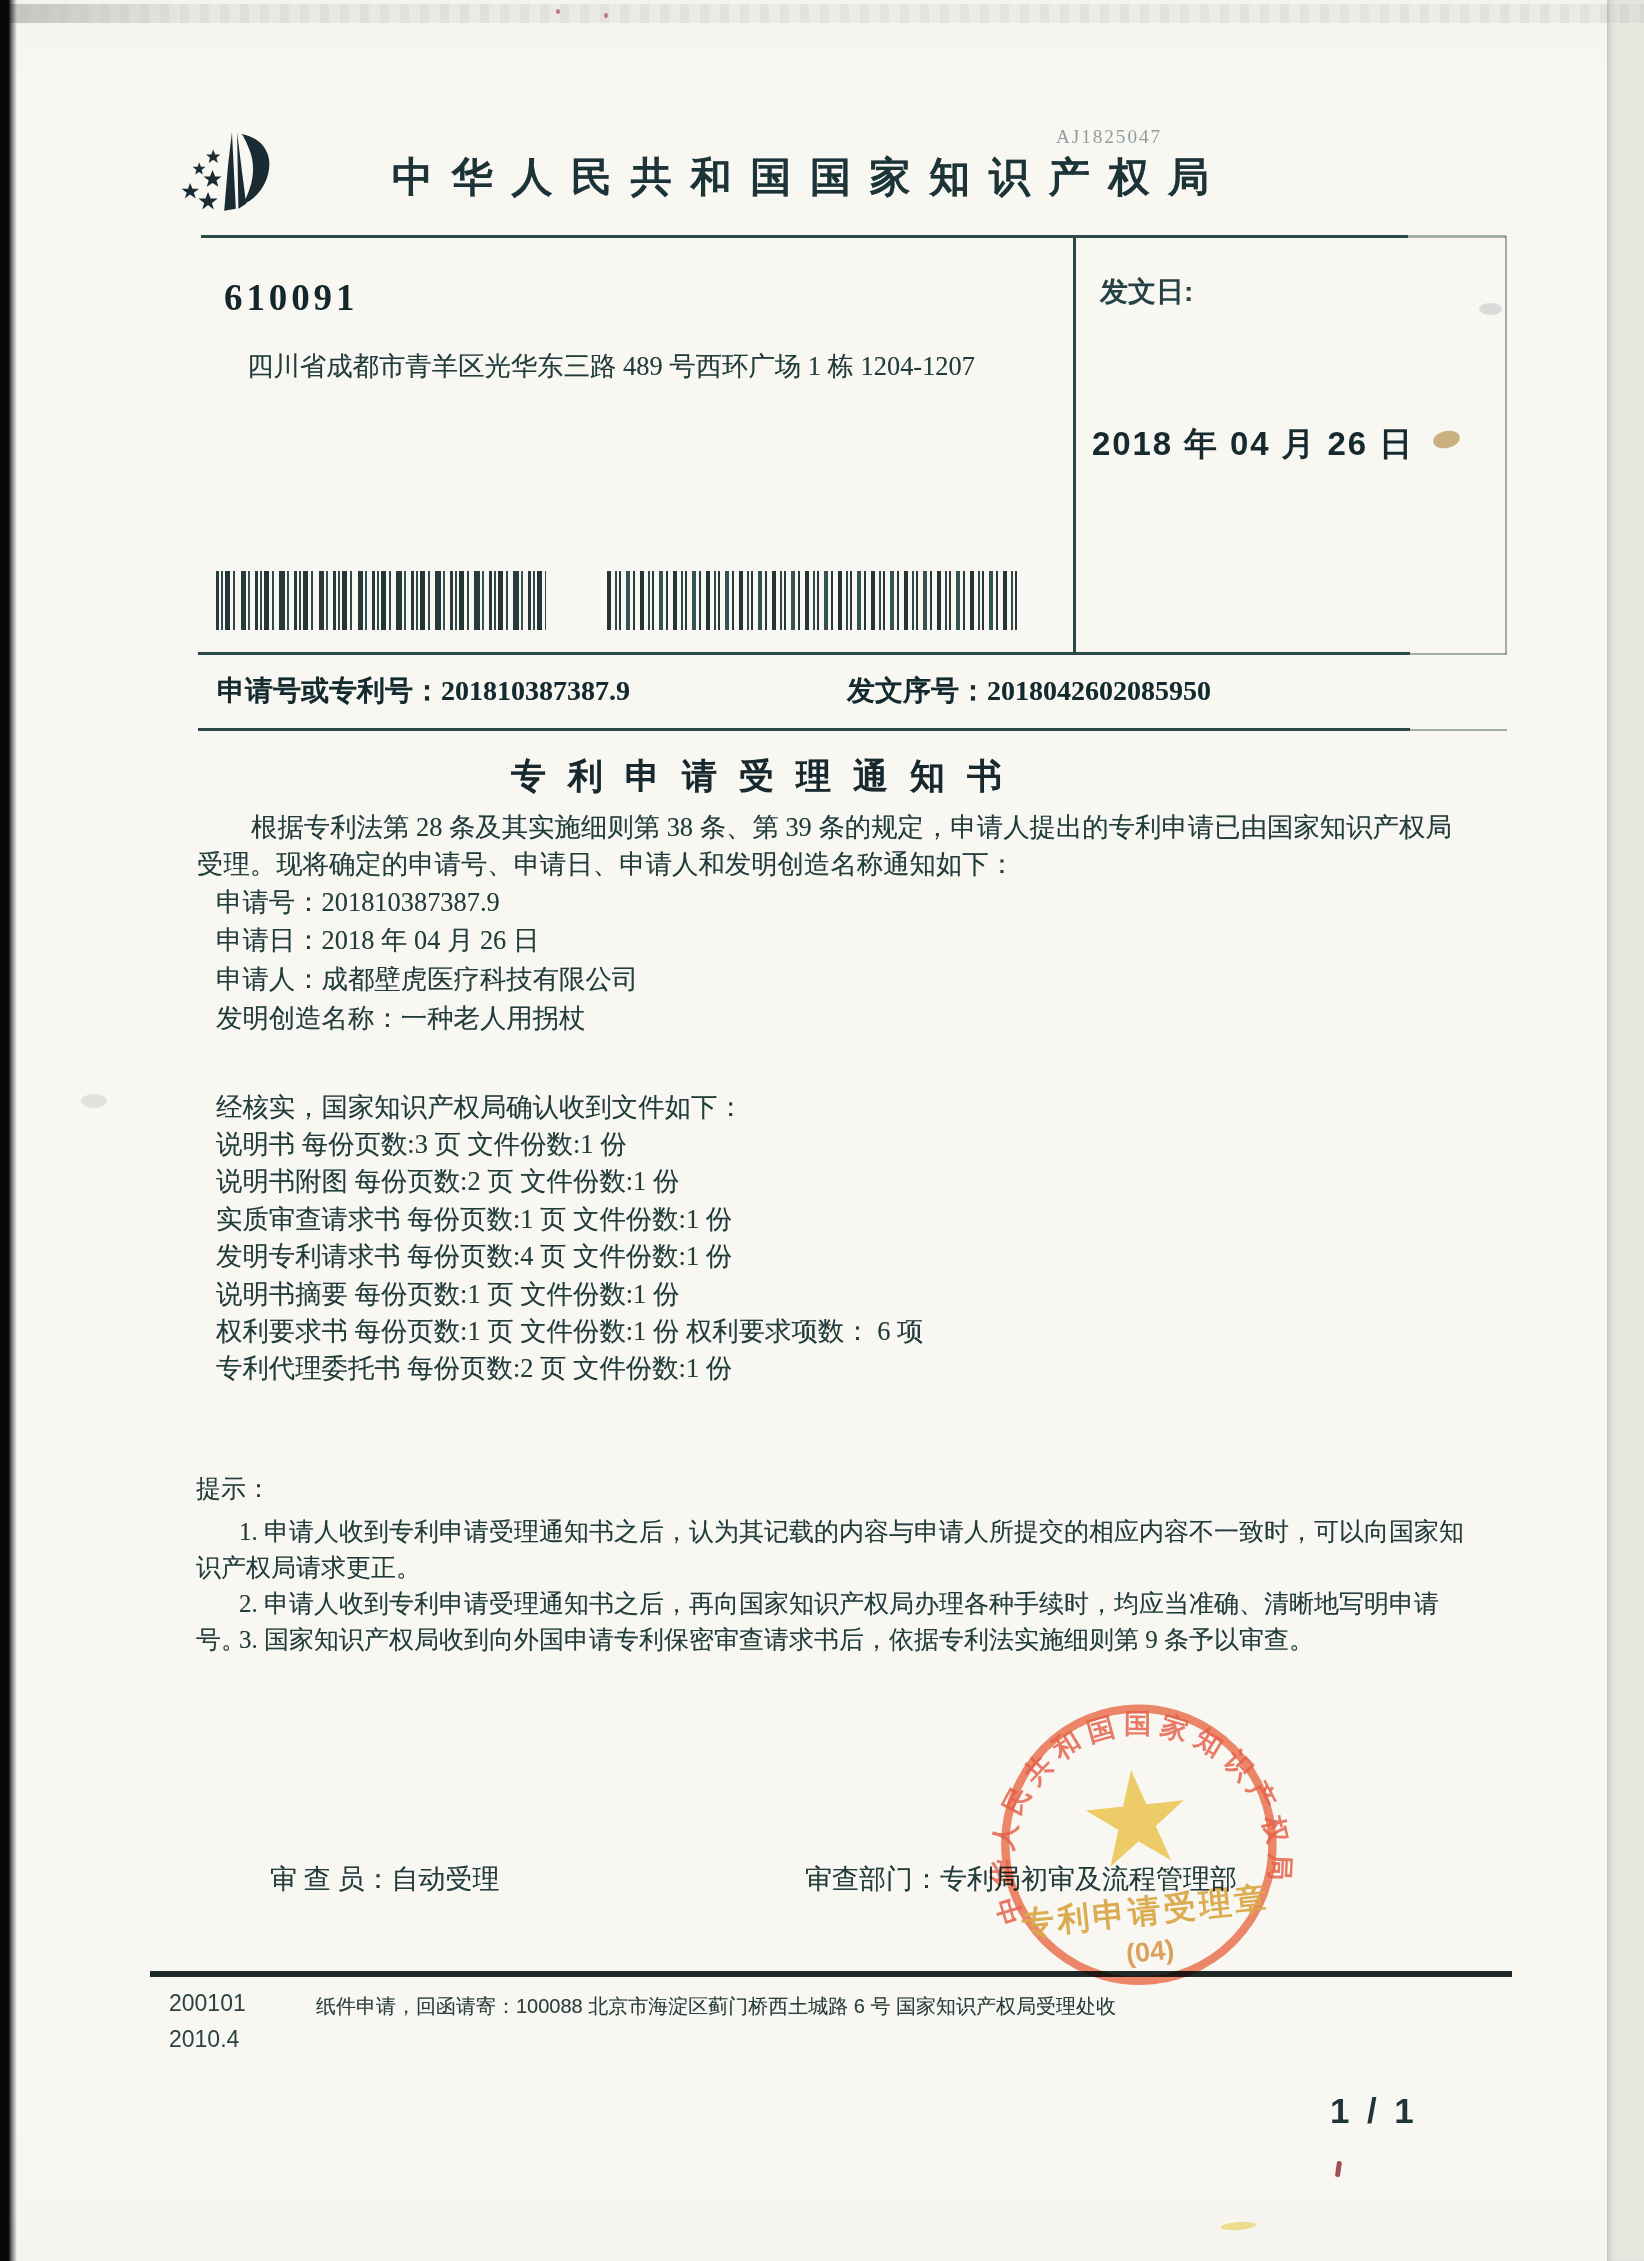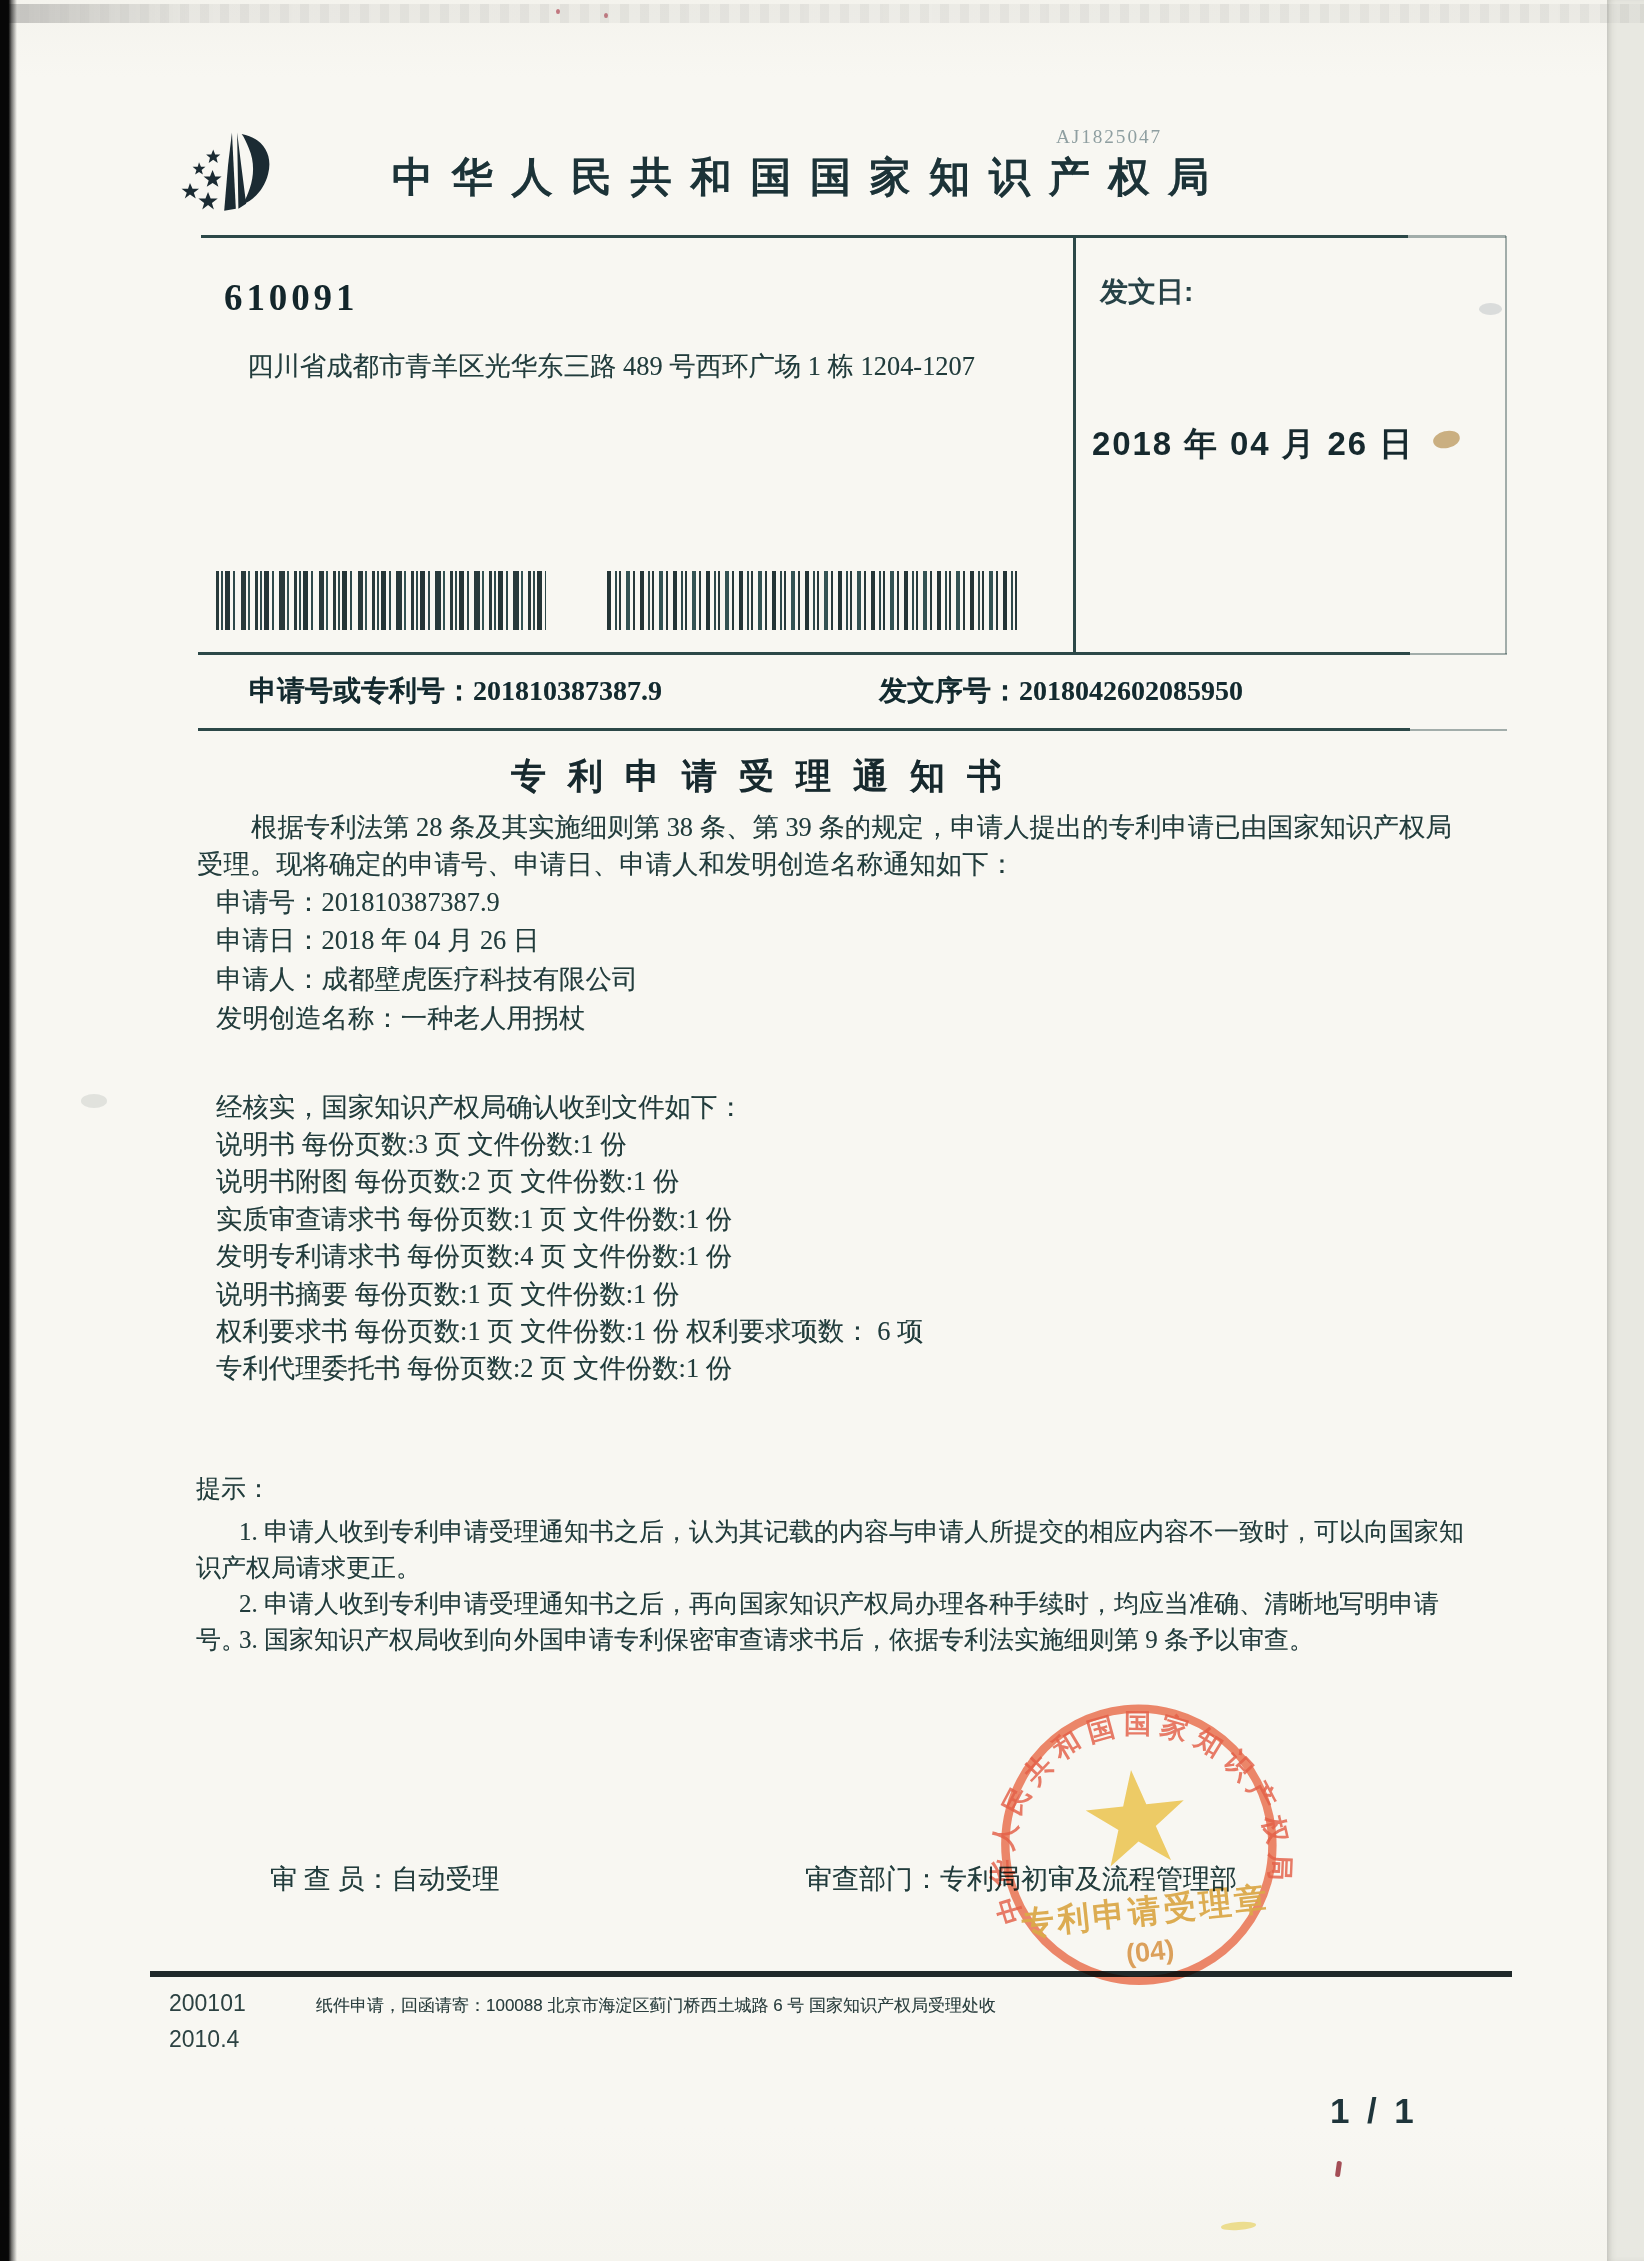--- a/index.html
+++ b/index.html
@@ -40,34 +40,34 @@
       #1d3a3c 17.4px 19.3px,rgba(0,0,0,0) 19.3px 24.5px,
       #16292b 24.5px 30px,rgba(0,0,0,0) 30px 32px,
       #234546 32px 34px,rgba(0,0,0,0) 34px 39px);
     opacity:.92;}
   .barcode.alt{background:repeating-linear-gradient(90deg,
       #122426 0 4.5px,rgba(0,0,0,0) 4.5px 7.7px,
       #1d3a3c 7.7px 9.7px,rgba(0,0,0,0) 9.7px 11.6px,
       #16292b 11.6px 14px,rgba(0,0,0,0) 14px 19.3px,
       #234546 19.3px 23px,rgba(0,0,0,0) 23px 26px,
       #16292b 26px 28px,rgba(0,0,0,0) 28px 33px);}
-  .ref-row{font-size:28px;font-weight:bold;color:#132a2f;white-space:nowrap;text-shadow:0 0 0.6px rgba(19,42,47,.4);margin-left:32px;}
+  .ref-row{font-size:28px;font-weight:bold;color:#132a2f;white-space:nowrap;text-shadow:0 0 0.6px rgba(19,42,47,.4);}
   
   .notice-title{font-family:"Liberation Sans","DejaVu Sans",sans-serif;
      font-size:35px;font-weight:bold;letter-spacing:22px;color:#17292e;white-space:nowrap;
      text-shadow:0 0 0.6px rgba(23,41,46,.5);}
   .para{font-size:26.4px;line-height:37px;text-indent:54px;}
   .field-line,.recv-line{font-size:26.4px;white-space:nowrap;}
   .tips{font-size:25px;line-height:36px;}
   .tip-item{text-indent:43px;}
   .signoff{font-size:27px;white-space:nowrap;}
   
   .thick-line{background:#20292a;}
   .footer-code{font-family:"Liberation Sans","DejaVu Sans",sans-serif;font-size:23px;color:#2c4242;}
-  .footer-text{font-family:"Liberation Sans","DejaVu Sans",sans-serif;font-size:17px;line-height:36px;color:#2a3e3e;text-shadow:0 0 0.6px rgba(42,62,62,.35);}
+  .footer-text{font-family:"Liberation Sans","DejaVu Sans",sans-serif;font-size:20px;line-height:36px;color:#2a3e3e;text-shadow:0 0 0.6px rgba(42,62,62,.35);}
   .pagenum{font-family:"Liberation Sans","DejaVu Sans",sans-serif;font-size:35px;letter-spacing:3.9px;color:#1f353b;font-weight:600;}
   
   .seal{mix-blend-mode:multiply;opacity:.92;transform:rotate(-6deg);}
   
   .stain{border-radius:50%;}
 </style>
 </head>
 <body>
 
 <div class="page">

